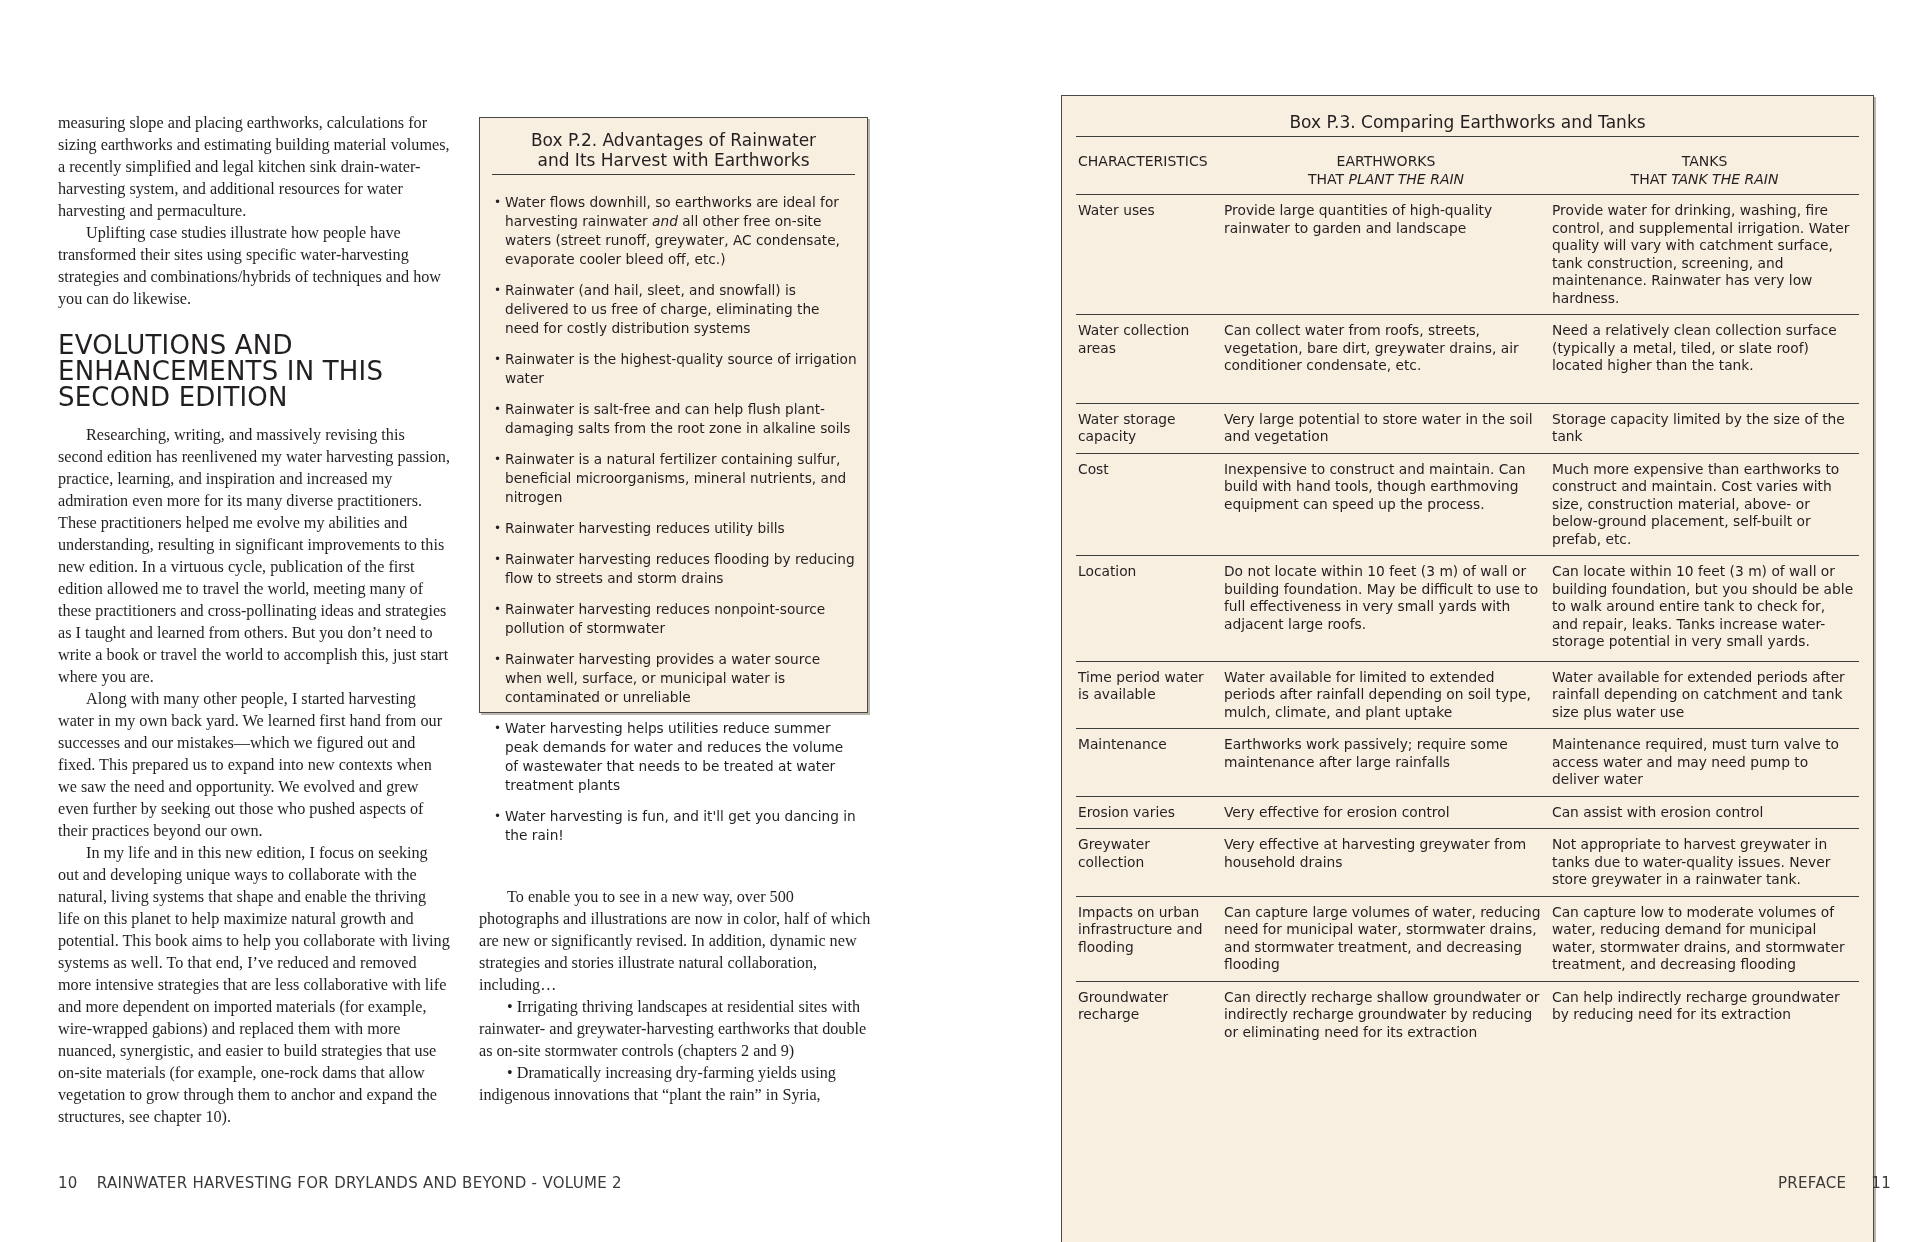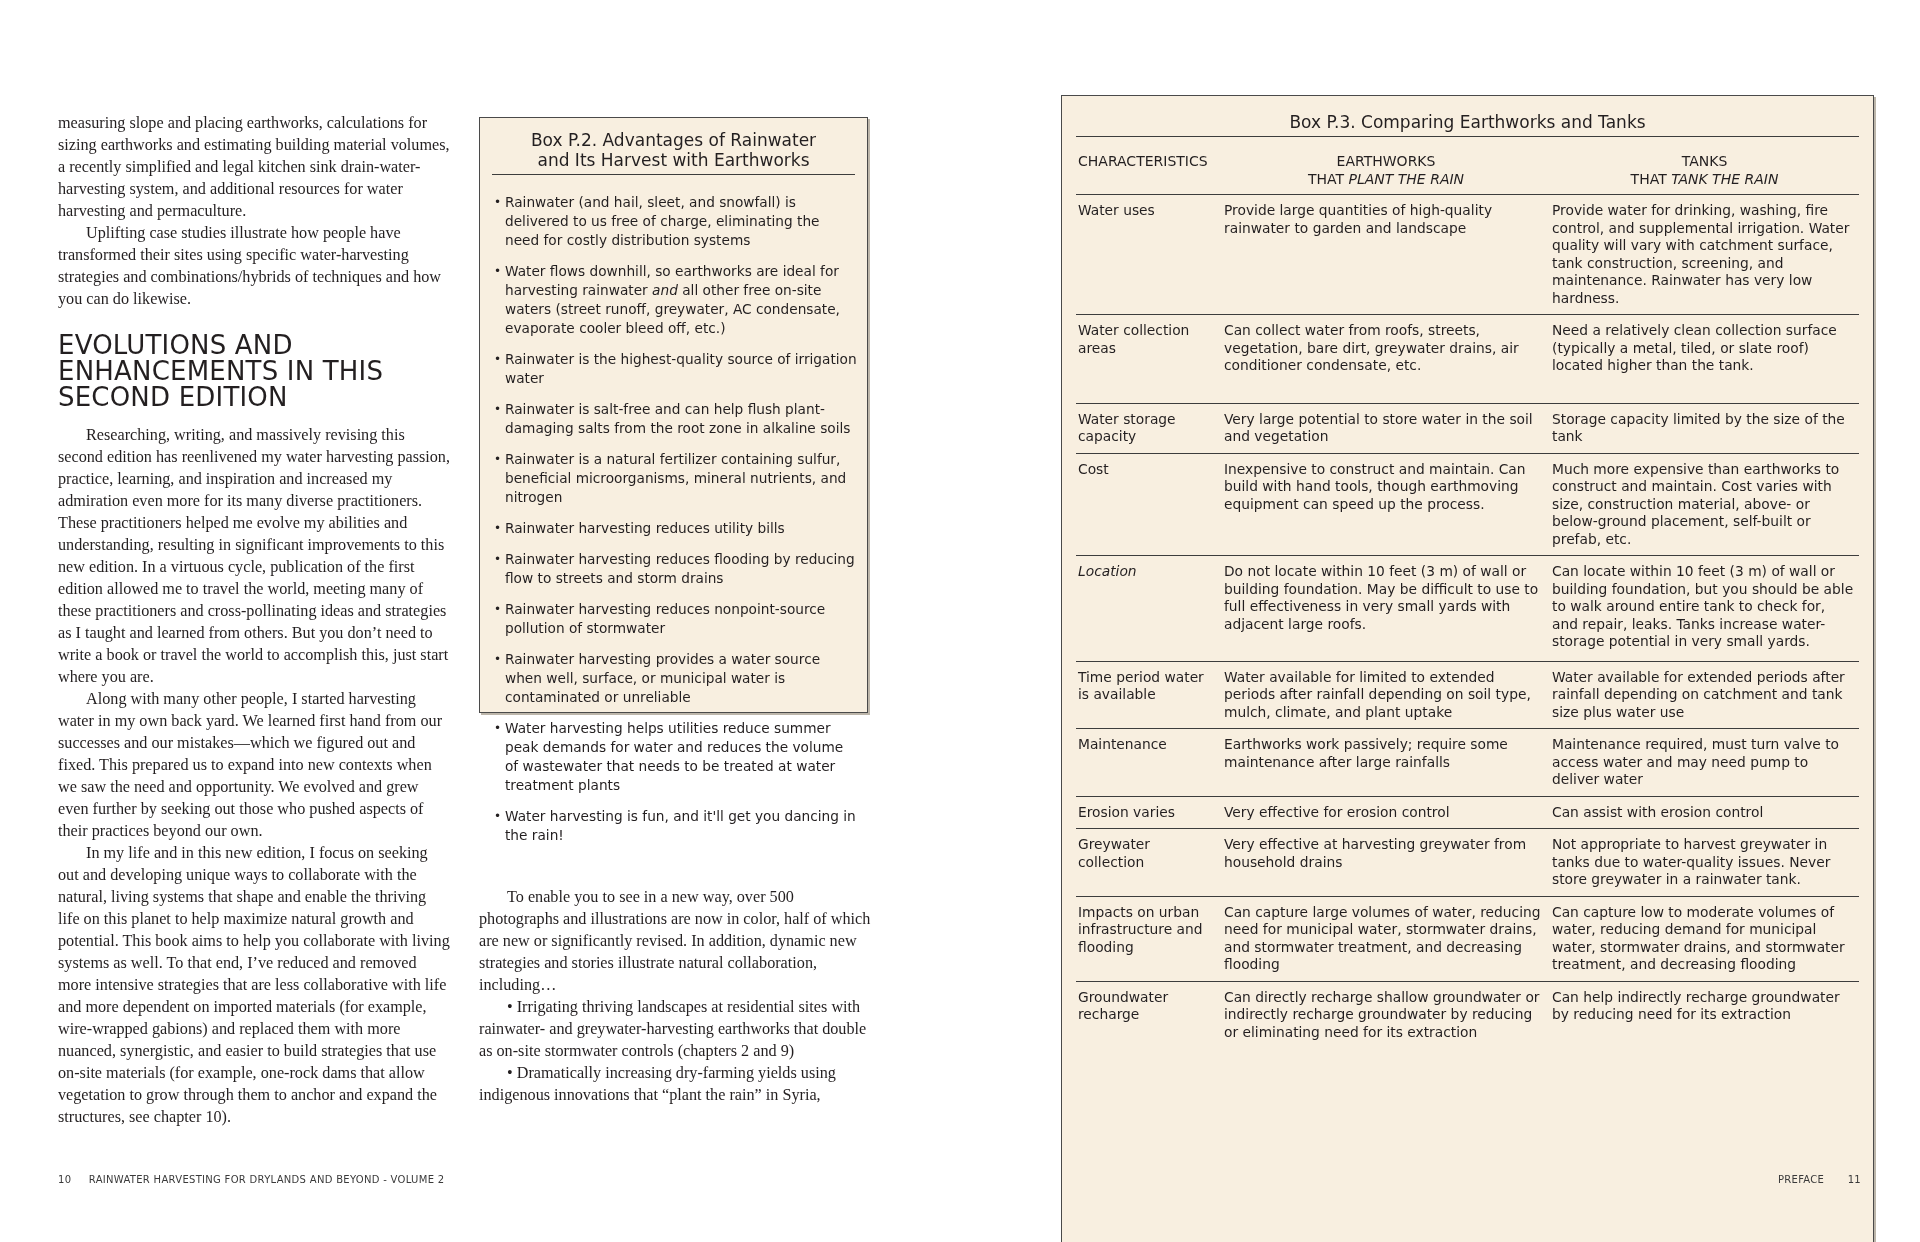--- a/index.html
+++ b/index.html
@@ -74,21 +74,21 @@
     vertical-align: top; padding: 7px 4px 7px 2px;
     border-bottom: 1.5px solid #3d3d3d;
   }
   #compare-table tr:last-child td { border-bottom: none; }
   #compare-table td.c0 { width: 140px; }
   #compare-table td.c1 { width: 322px; }
   .ital { font-style: italic; }
 
   
   .footer {
-    position: absolute; top: 1174px; font-size: 10px; letter-spacing: 0.3px;
+    position: absolute; top: 1174px; font-size: 15px; letter-spacing: 0.3px;
     color: #3a3a3a;
   }
   #footer-left { left: 58px; }
   #footer-left .pnum { margin-right: 14px; }
   #footer-right { left: 1778px; }
   #footer-right .pnum { margin-left: 20px; }
 </style>
 </head>
 <body>
 
@@ -100,22 +100,22 @@
   <p class="indent">Along with many other people, I started harvesting water in my own back yard. We learned first hand from our successes and our mistakes—which we figured out and fixed. This prepared us to expand into new contexts when we saw the need and opportunity. We evolved and grew even further by seeking out those who pushed aspects of their practices beyond our own.</p>
   <p class="indent">In my life and in this new edition, I focus on seeking out and developing unique ways to collaborate with the natural, living systems that shape and enable the thriving life on this planet to help maximize natural growth and potential. This book aims to help you collaborate with living systems as well. To that end, I’ve reduced and removed more intensive strategies that are less collaborative with life and more dependent on imported materials (for example, wire-wrapped gabions) and replaced them with more nuanced, synergistic, and easier to build strategies that use on-site materials (for example, one-rock dams that allow vegetation to grow through them to anchor and expand the structures, see chapter 10).</p>
 </div>
 
 <div id="box-p2" class="sans">
   <div class="box-title">
     <div>Box P.2. Advantages of Rainwater</div>
     <div>and Its Harvest with Earthworks</div>
   </div>
   <ul id="advantages-list">
+      <li><span>Water flows downhill, so earthworks are ideal for harvesting rainwater </span><em>and</em><span> all other free on-site waters (street runoff, greywater, AC condensate, evaporate cooler bleed off, etc.)</span></li>
       <li><span>Rainwater (and hail, sleet, and snowfall) is delivered to us free of charge, eliminating the need for costly distribution systems</span></li>
-      <li><span>Water flows downhill, so earthworks are ideal for harvesting rainwater </span><em>and</em><span> all other free on-site waters (street runoff, greywater, AC condensate, evaporate cooler bleed off, etc.)</span></li>
       <li><span>Rainwater is the highest-quality source of irrigation water</span></li>
       <li><span>Rainwater is salt-free and can help flush plant-damaging salts from the root zone in alkaline soils</span></li>
       <li><span>Rainwater is a natural fertilizer containing sulfur, beneficial microorganisms, mineral nutrients, and nitrogen</span></li>
       <li><span>Rainwater harvesting reduces utility bills</span></li>
       <li><span>Rainwater harvesting reduces flooding by reducing flow to streets and storm drains</span></li>
       <li><span>Rainwater harvesting reduces nonpoint-source pollution of stormwater</span></li>
       <li><span>Rainwater harvesting provides a water source when well, surface, or municipal water is contaminated or unreliable</span></li>
       <li><span>Water harvesting helps utilities reduce summer peak demands for water and reduces the volume of wastewater that needs to be treated at water treatment plants</span></li>
       <li><span>Water harvesting is fun, and it'll get you dancing in the rain!</span></li>
     </ul>
@@ -163,21 +163,21 @@
           <td class="c0">Water storage capacity</td>
           <td class="c1">Very large potential to store water in the soil and vegetation</td>
           <td class="c2">Storage capacity limited by the size of the tank</td>
         </tr>
         <tr>
           <td class="c0">Cost</td>
           <td class="c1">Inexpensive to construct and maintain. Can build with hand tools, though earthmoving equipment can speed up the process.</td>
           <td class="c2">Much more expensive than earthworks to construct and maintain. Cost varies with size, construction material, above- or below-ground placement, self-built or prefab, etc.</td>
         </tr>
         <tr>
-          <td class="c0" style="padding-bottom: 10px; font-style: italic;">Location</td>
+          <td class="c0" style="padding-bottom: 10px;">Location</td>
           <td class="c1" style="padding-bottom: 10px;">Do not locate within 10 feet (3 m) of wall or building foundation. May be difficult to use to full effectiveness in very small yards with adjacent large roofs.</td>
           <td class="c2" style="padding-bottom: 10px;">Can locate within 10 feet (3 m) of wall or building foundation, but you should be able to walk around entire tank to check for, and repair, leaks. Tanks increase water-storage potential in very small yards.</td>
         </tr>
         <tr>
           <td class="c0">Time period water is available</td>
           <td class="c1">Water available for limited to extended periods after rainfall depending on soil type, mulch, climate, and plant uptake</td>
           <td class="c2">Water available for extended periods after rainfall depending on catchment and tank size plus water use</td>
         </tr>
         <tr>
           <td class="c0">Maintenance</td>

